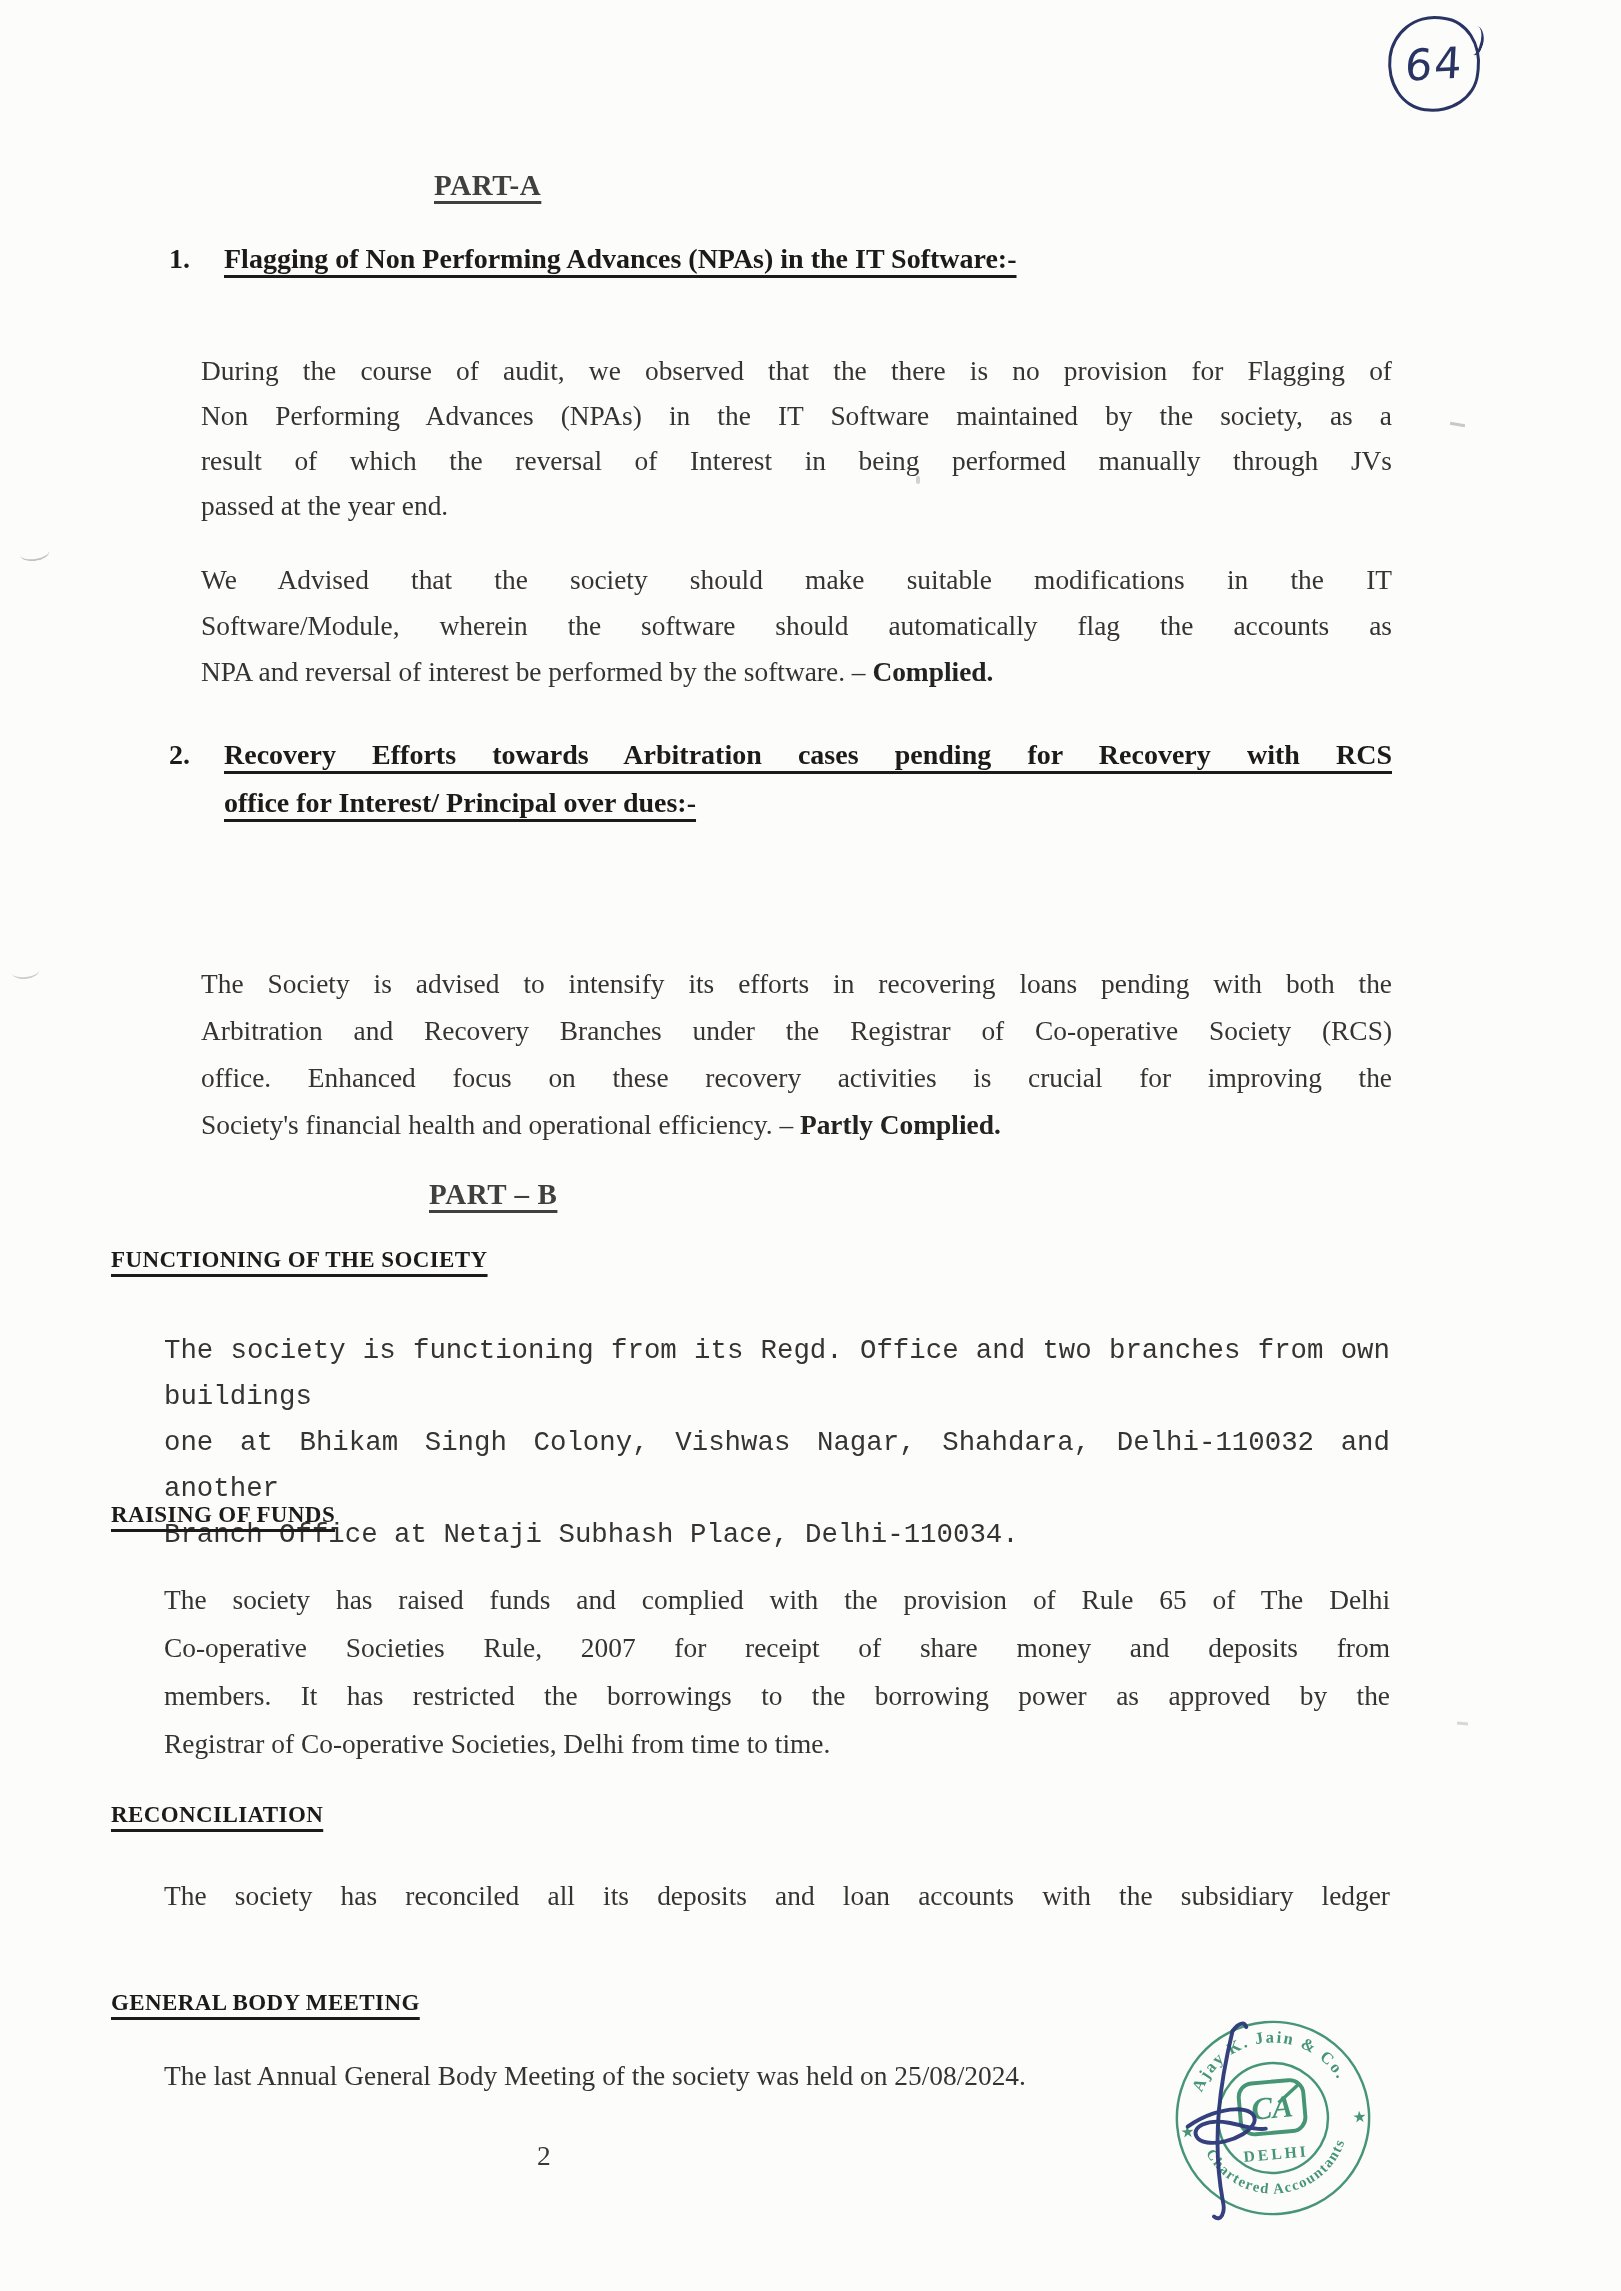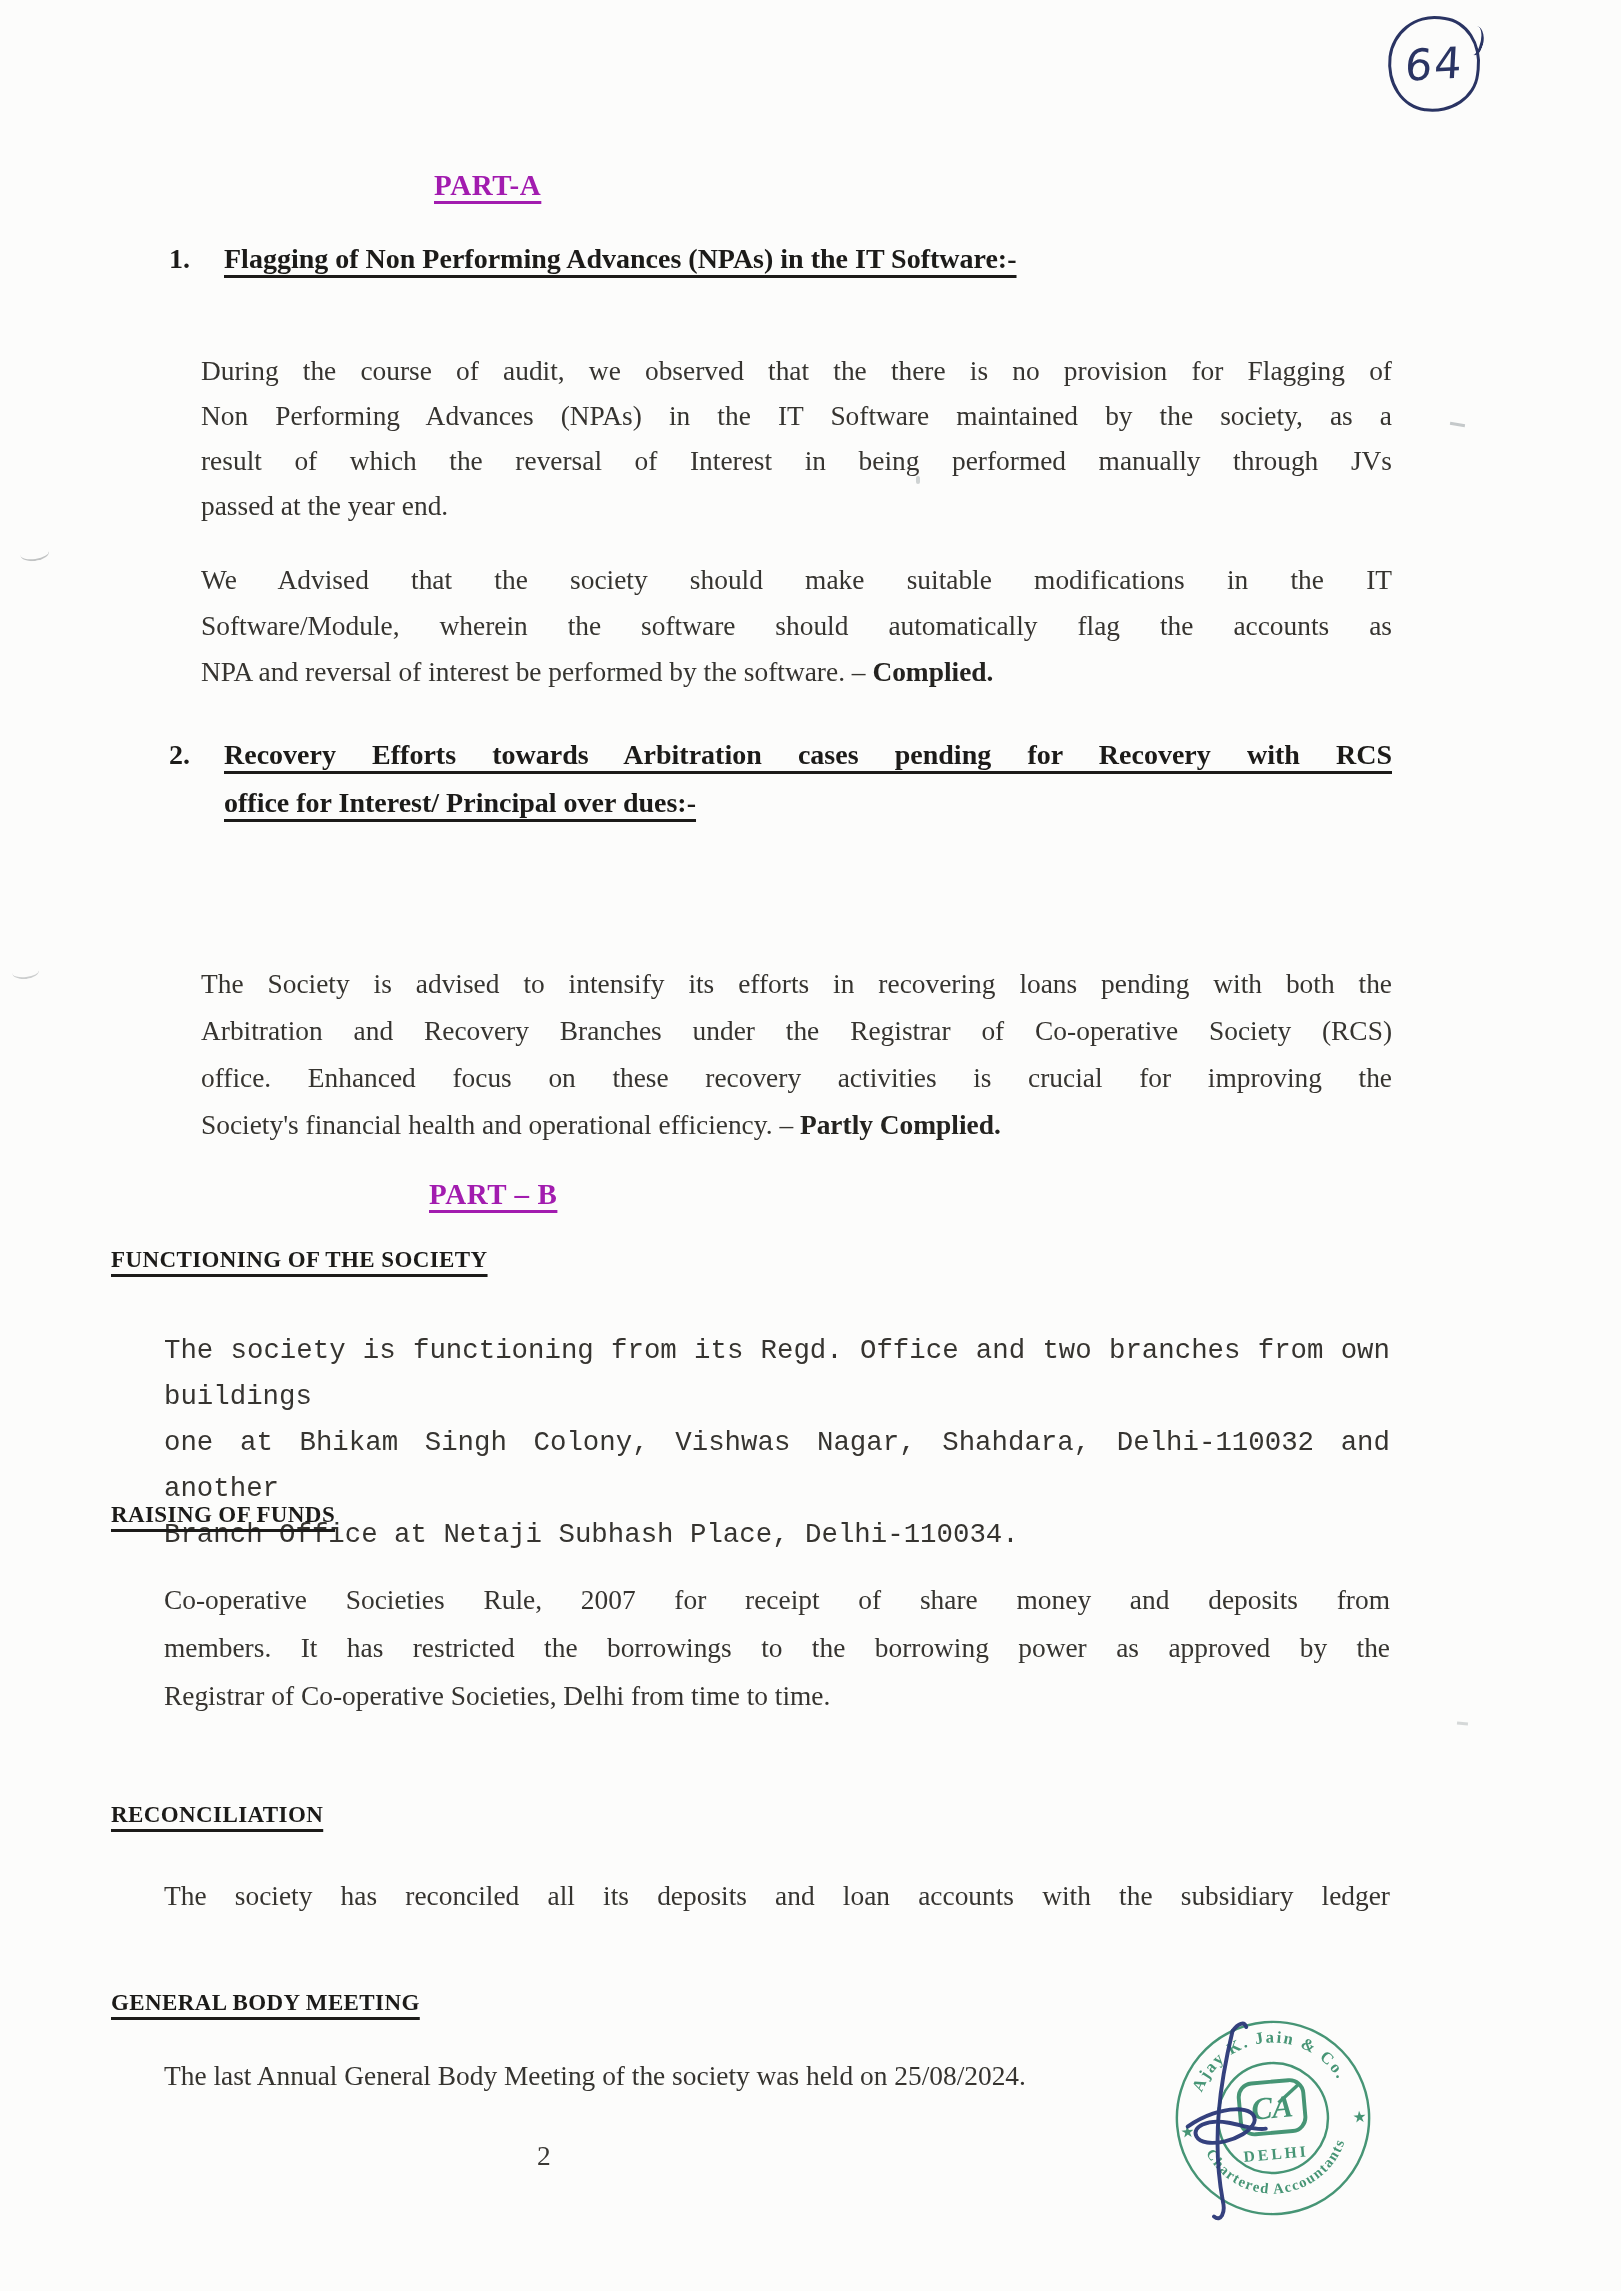--- a/index.html
+++ b/index.html
@@ -7,21 +7,21 @@
     position:relative; width:1621px; height:2292px;
     background:#fcfcfb;
     font-family:"Liberation Serif", serif;
     color:#34322e;
     overflow:hidden;
     margin:0 auto;
   }
   .abs { position:absolute; }
 
   .doc-title {
-    font-weight:bold; font-size:29px; letter-spacing:0.6px; color:#a21caf;
+    font-weight:bold; font-size:29px; letter-spacing:0.6px; color:#404040;
     text-decoration:underline; text-decoration-thickness:2.5px; text-underline-offset:5.9px;
     white-space:nowrap;
   }
 
   .item { display:flex; align-items:flex-start; }
   .item-num { width:55px; flex:0 0 55px; font-weight:bold; font-size:28px; color:#1c1b19; line-height:48px; }
   .item-heading-single {
     font-weight:bold; font-size:28px; color:#1c1b19; line-height:48px; white-space:nowrap;
     text-decoration:underline; text-decoration-thickness:2.5px; text-underline-offset:6.9px;
   }
@@ -114,20 +114,21 @@
 
   <div class="abs section-heading" style="left:111px; top:1247px;">FUNCTIONING OF THE SOCIETY</div>
   <div class="abs para" style="left:164px; top:1328px; width:1226px; line-height:46px;font-family:Liberation Mono, monospace;">
       <div class="jline">The society is functioning from its Regd. Office and two branches from own buildings</div>
       <div class="jline">one at Bhikam Singh Colony, Vishwas Nagar, Shahdara, Delhi-110032 and another</div>
       <div class="jline last">Branch Office at Netaji Subhash Place, Delhi-110034.</div>
     </div>
 
   <div class="abs section-heading" style="left:111px; top:1502px;">RAISING OF FUNDS</div>
   <div class="abs para" style="left:164px; top:1576px; width:1226px; line-height:48px;">
+      <div class="jline">The society has raised funds and complied with the provision of Rule 65 of The Delhi</div>
       <div class="jline">Co-operative Societies Rule, 2007 for receipt of share money and deposits from</div>
       <div class="jline">members. It has restricted the borrowings to the borrowing power as approved by the</div>
       <div class="jline last">Registrar of Co-operative Societies, Delhi from time to time.</div>
     </div>
 
   <div class="abs section-heading" style="left:111px; top:1802px;">RECONCILIATION</div>
   <div class="abs para" style="left:164px; top:1874px; width:1226px; line-height:45px;">
       <div class="jline">The society has reconciled all its deposits and loan accounts with the subsidiary ledger</div>
     </div>
 

